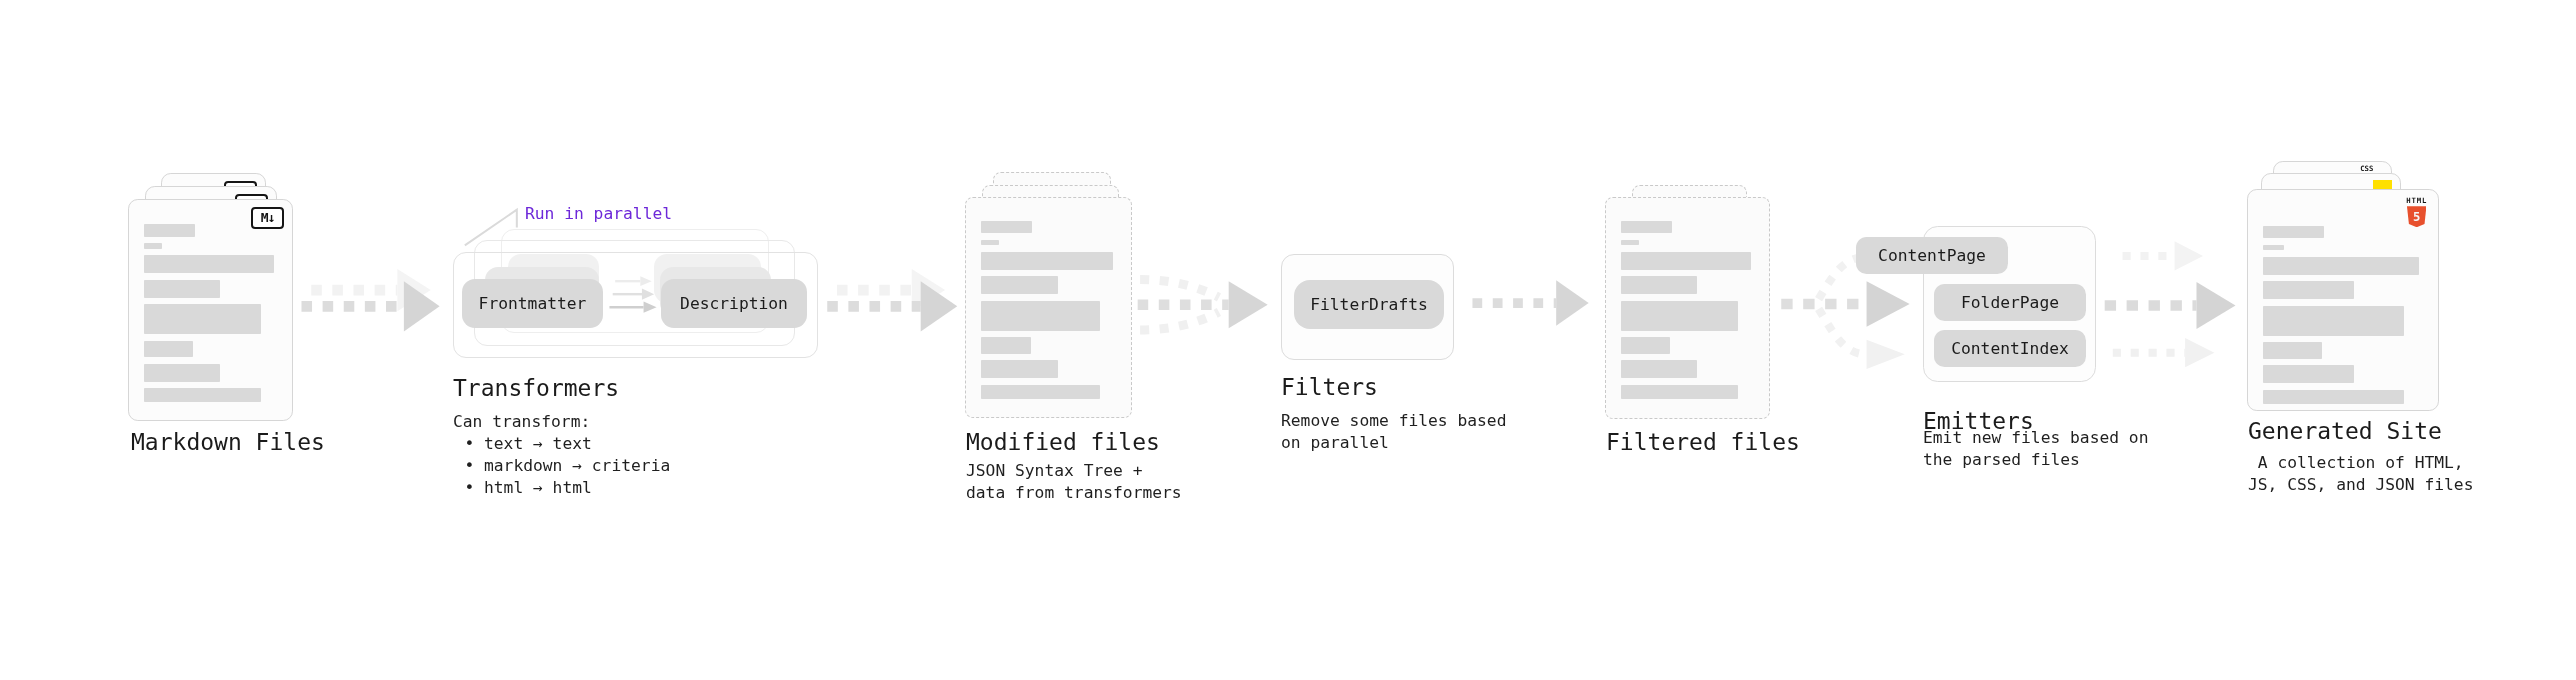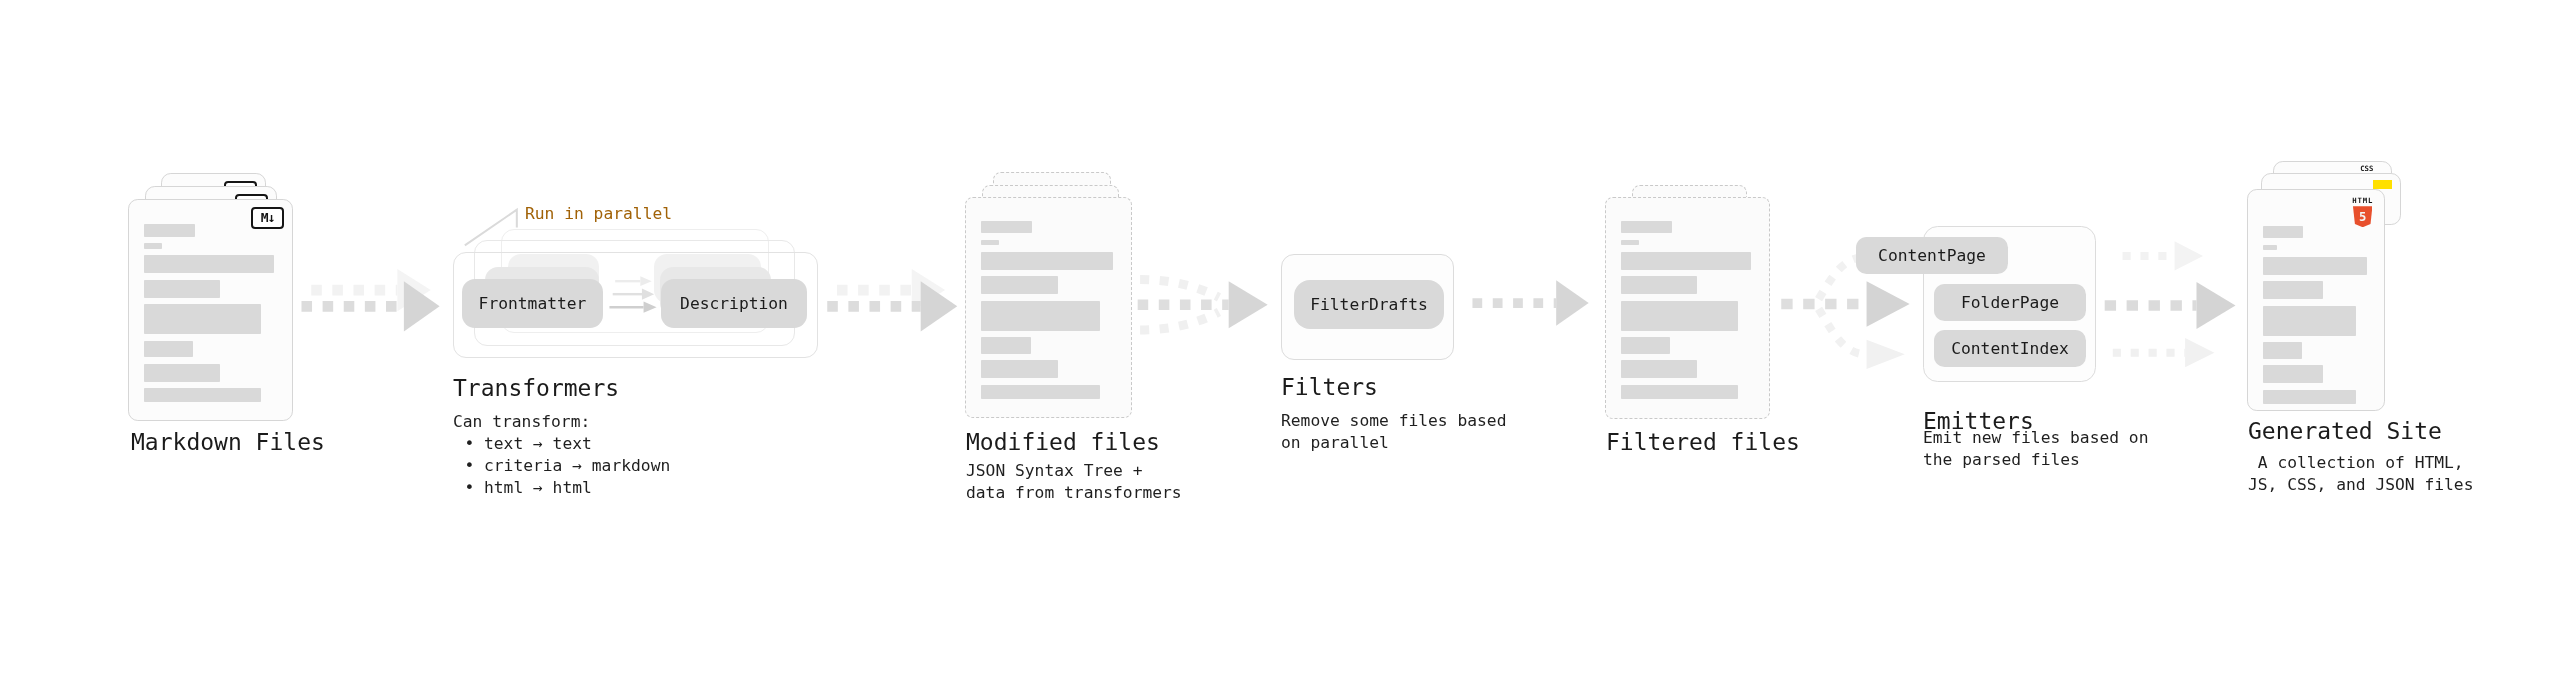--- a/index.html
+++ b/index.html
@@ -46,21 +46,21 @@
   .cbox.back{border-color:#eeeeee;}
   .pill{position:absolute;background:#d9d9d9;border-radius:13px;display:flex;align-items:center;
     justify-content:center;font-size:16.3px;color:#1b1b1b;box-sizing:border-box;white-space:nowrap;}
   .pill.echo1{background:#e8e8e8;}
   .pill.echo2{background:#f1f1f1;}
   .pill.small{border-radius:10.6px;}
 
   .label{position:absolute;font-size:23px;color:#1b1b1b;white-space:nowrap;}
   .desc{position:absolute;font-size:16.3px;line-height:22px;color:#1f1f1f;white-space:nowrap;}
   .desc .indent{padding-left:11.4px;}
-  .callout{position:absolute;font-size:16.3px;color:#a16207;white-space:nowrap;}
+  .callout{position:absolute;font-size:16.3px;color:#6d28d9;white-space:nowrap;}
 </style>
 </head>
 <body>
 
 <svg class="overlay z1" width="2576" height="681" viewBox="0 0 3170 838">
   <g>
     <line x1="383" y1="357" x2="489" y2="357" stroke="#f2f2f2" stroke-width="13" stroke-dasharray="13 13"></line>
     <polygon points="489,331 489,383 530,357" fill="#f4f4f4"></polygon>
     <line x1="371" y1="377" x2="497" y2="377" stroke="#dcdcdc" stroke-width="13" stroke-dasharray="13 13"></line>
     <polygon points="497,346 497,408 541,377" fill="#d5d5d5"></polygon>
@@ -137,21 +137,21 @@
     <div class="pill echo1" style="left:660px;top:267px;width:111px;height:49px;"></div>
     <div class="pill" style="left:462px;top:279px;width:141px;height:49px;">Frontmatter</div>
     <div class="pill" style="left:661px;top:279px;width:146px;height:49px;">Description</div>
 
     <div class="callout" style="left:525px;top:204px;">Run in parallel</div>
 
     <div class="label" style="left:453px;top:375px;">Transformers</div>
     <div class="desc" style="left:453px;top:411px;">
       <div>Can transform:</div>
       <div class="indent">• text → text</div>
-      <div class="indent">• criteria → markdown</div>
+      <div class="indent">• markdown → criteria</div>
       <div class="indent">• html → html</div>
     </div>
   </div>
 
   
   <div class="stage">
     <div class="card dashed" style="left:993px;top:172px;width:118px;height:52px;"></div>
     <div class="card dashed" style="left:982px;top:185px;width:137px;height:52px;"></div>
     <div class="card dashed" style="left:965px;top:197px;width:167px;height:221px;">
       <div class="bars">
@@ -218,21 +218,21 @@
   <div class="stage">
     <div class="card" style="left:2273px;top:161px;width:119px;height:52px;">
       <div class="css-icon">
         <div class="csst">CSS</div>
         <div class="cssbar"></div>
       </div>
     </div>
     <div class="card" style="left:2261px;top:173px;width:140px;height:52px;">
       <div class="js-icon"></div>
     </div>
-    <div class="card" style="left:2247px;top:189px;width:138px;height:222px;">
+    <div class="card" style="left:2247px;top:189px;width:192px;height:222px;">
       <div class="html5-icon">
         <div class="h5t">HTML</div>
         <div class="shield">
             <span>5</span>
           </div>
       </div>
       <div class="bars" style="top:36px;">
         <div class="bar b1"></div>
           <div class="bar b2"></div>
           <div class="bar b3"></div>

